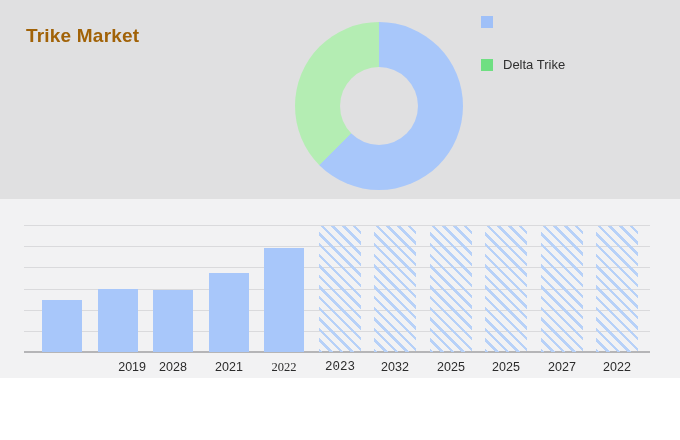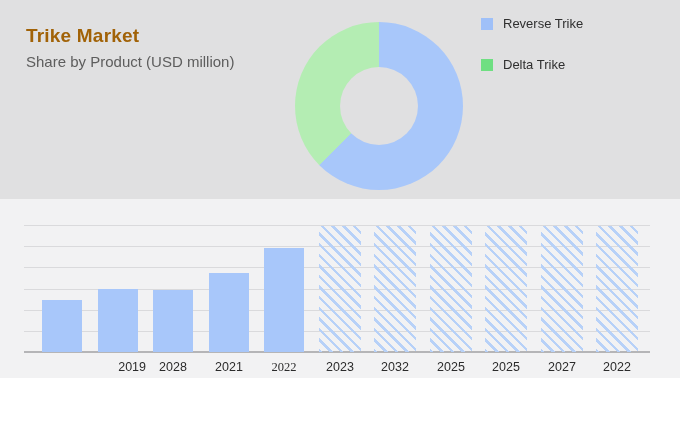--- a/index.html
+++ b/index.html
@@ -28,30 +28,28 @@
   .hatch-bar{position:absolute;top:1px;width:42px;height:126px;}
   .x-label{position:absolute;top:135px;width:56px;text-align:center;font-size:12.5px;color:#2b2b2b;}
   
   .footer{position:absolute;left:0;top:378px;width:680px;height:62px;background:#ffffff;}
 </style>
 </head>
 <body>
 
 <div class="top-panel">
   <div class="title">Trike Market</div>
-  <div class="subtitle">Share by Product (USD million)</div>
 
   <div class="donut" id="donut" style="background: conic-gradient(rgb(168, 199, 250) 0deg, rgb(168, 199, 250) 62.5%, rgb(180, 237, 179) 62.5%, rgb(180, 237, 179) 100%);">
     <div class="donut-hole"></div>
   </div>
 
   <div class="legend">
     <div class="legend-row r0">
       <span class="legend-swatch" style="background: rgb(159, 192, 248);"></span>
-      <span class="legend-label">Reverse Trike</span>
     </div>
     <div class="legend-row r1">
       <span class="legend-swatch" style="background: rgb(111, 223, 130);"></span>
       <span class="legend-label">Delta Trike</span>
     </div>
   </div>
 </div>
 
 <div class="chart-panel">
   <div class="plot" id="plot">
@@ -66,21 +64,21 @@
       <div class="x-label" style="left: 0; margin-top: 48px;">2018</div>
       <div class="bar" style="left: 74px; height: 63px; background: rgb(168, 199, 250);"></div>
       <div class="x-label" style="left: 66px; text-align: right;">2019</div>
       <div class="bar" style="left: 129px; height: 62px; background: rgb(168, 199, 250);"></div>
       <div class="x-label" style="left: 121px;">2028</div>
       <div class="bar" style="left: 185px; height: 79px; background: rgb(168, 199, 250);"></div>
       <div class="x-label" style="left: 177px;">2021</div>
       <div class="bar" style="left: 240px; height: 104px; background: rgb(168, 199, 250);"></div>
       <div class="x-label" style="left: 232px; font-family: Liberation Serif, serif;">2022</div>
       <div class="hatch-bar" style="left: 295px; background: repeating-linear-gradient(45deg, rgb(183, 209, 248) 0px, rgb(183, 209, 248) 2.5px, rgba(255, 255, 255, 0) 2.5px, rgba(255, 255, 255, 0) 7.5px);"></div>
-      <div class="x-label" style="left: 288px;">2023</div>
+      <div class="x-label" style="left: 288px; font-family: Liberation Mono, monospace;">2023</div>
       <div class="hatch-bar" style="left: 350px; background: repeating-linear-gradient(45deg, rgb(183, 209, 248) 0px, rgb(183, 209, 248) 2.5px, rgba(255, 255, 255, 0) 2.5px, rgba(255, 255, 255, 0) 7.5px);"></div>
       <div class="x-label" style="left: 343px;">2032</div>
       <div class="hatch-bar" style="left: 406px; background: repeating-linear-gradient(45deg, rgb(183, 209, 248) 0px, rgb(183, 209, 248) 2.5px, rgba(255, 255, 255, 0) 2.5px, rgba(255, 255, 255, 0) 7.5px);"></div>
       <div class="x-label" style="left: 399px;">2025</div>
       <div class="hatch-bar" style="left: 461px; background: repeating-linear-gradient(45deg, rgb(183, 209, 248) 0px, rgb(183, 209, 248) 2.5px, rgba(255, 255, 255, 0) 2.5px, rgba(255, 255, 255, 0) 7.5px);"></div>
       <div class="x-label" style="left: 454px;">2025</div>
       <div class="hatch-bar" style="left: 517px; background: repeating-linear-gradient(45deg, rgb(183, 209, 248) 0px, rgb(183, 209, 248) 2.5px, rgba(255, 255, 255, 0) 2.5px, rgba(255, 255, 255, 0) 7.5px);"></div>
       <div class="x-label" style="left: 510px; text-align: center;">2027</div>
       <div class="hatch-bar" style="left: 572px; background: repeating-linear-gradient(45deg, rgb(183, 209, 248) 0px, rgb(183, 209, 248) 2.5px, rgba(255, 255, 255, 0) 2.5px, rgba(255, 255, 255, 0) 7.5px);"></div>
       <div class="x-label" style="left: 565px;">2022</div>

